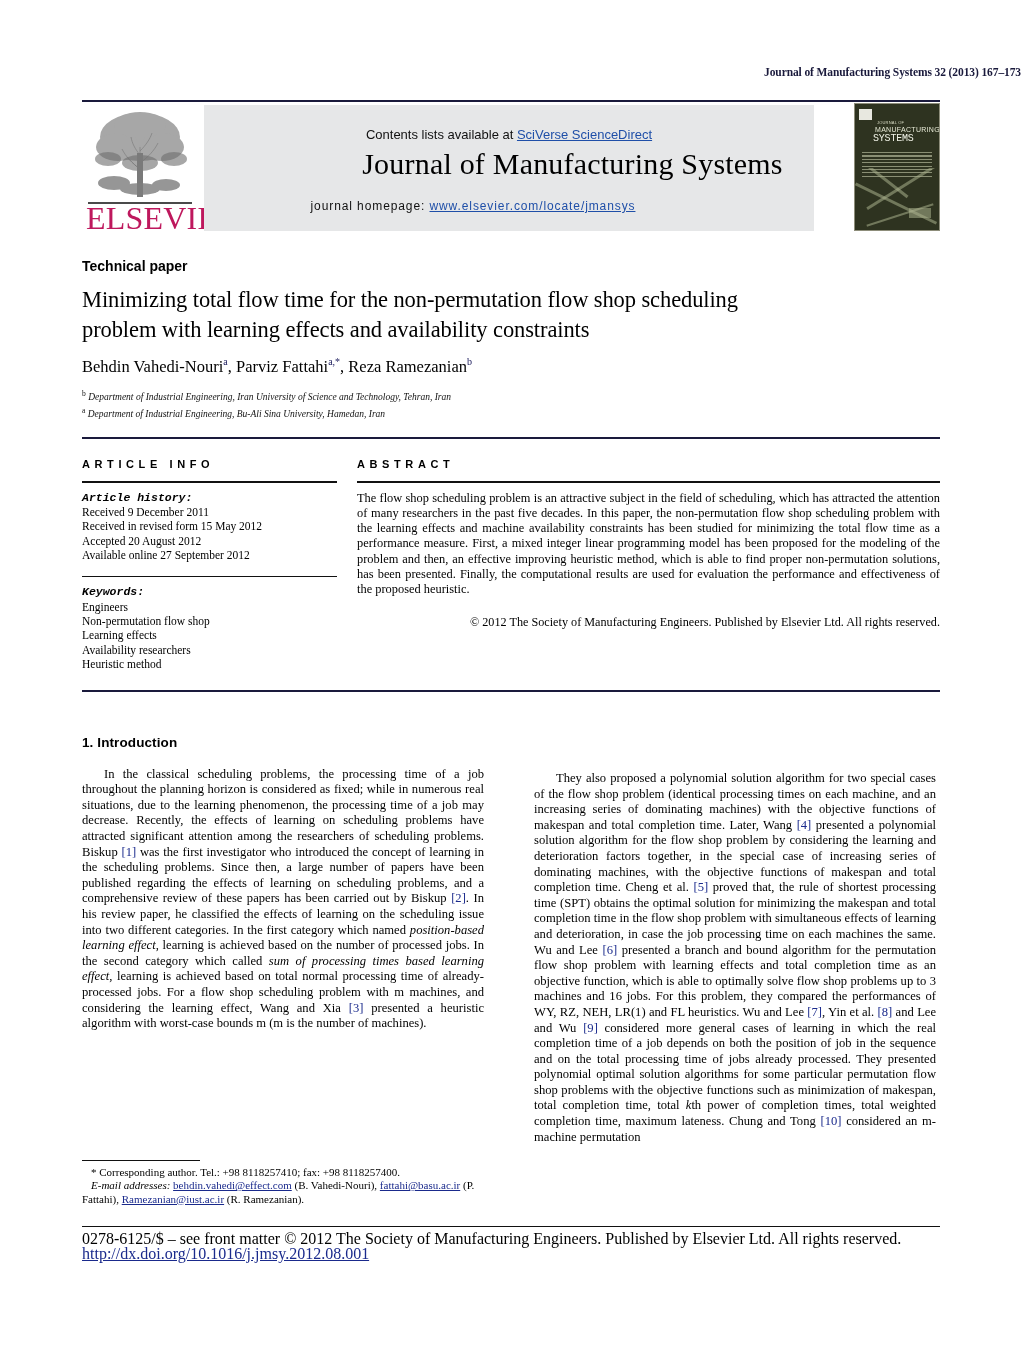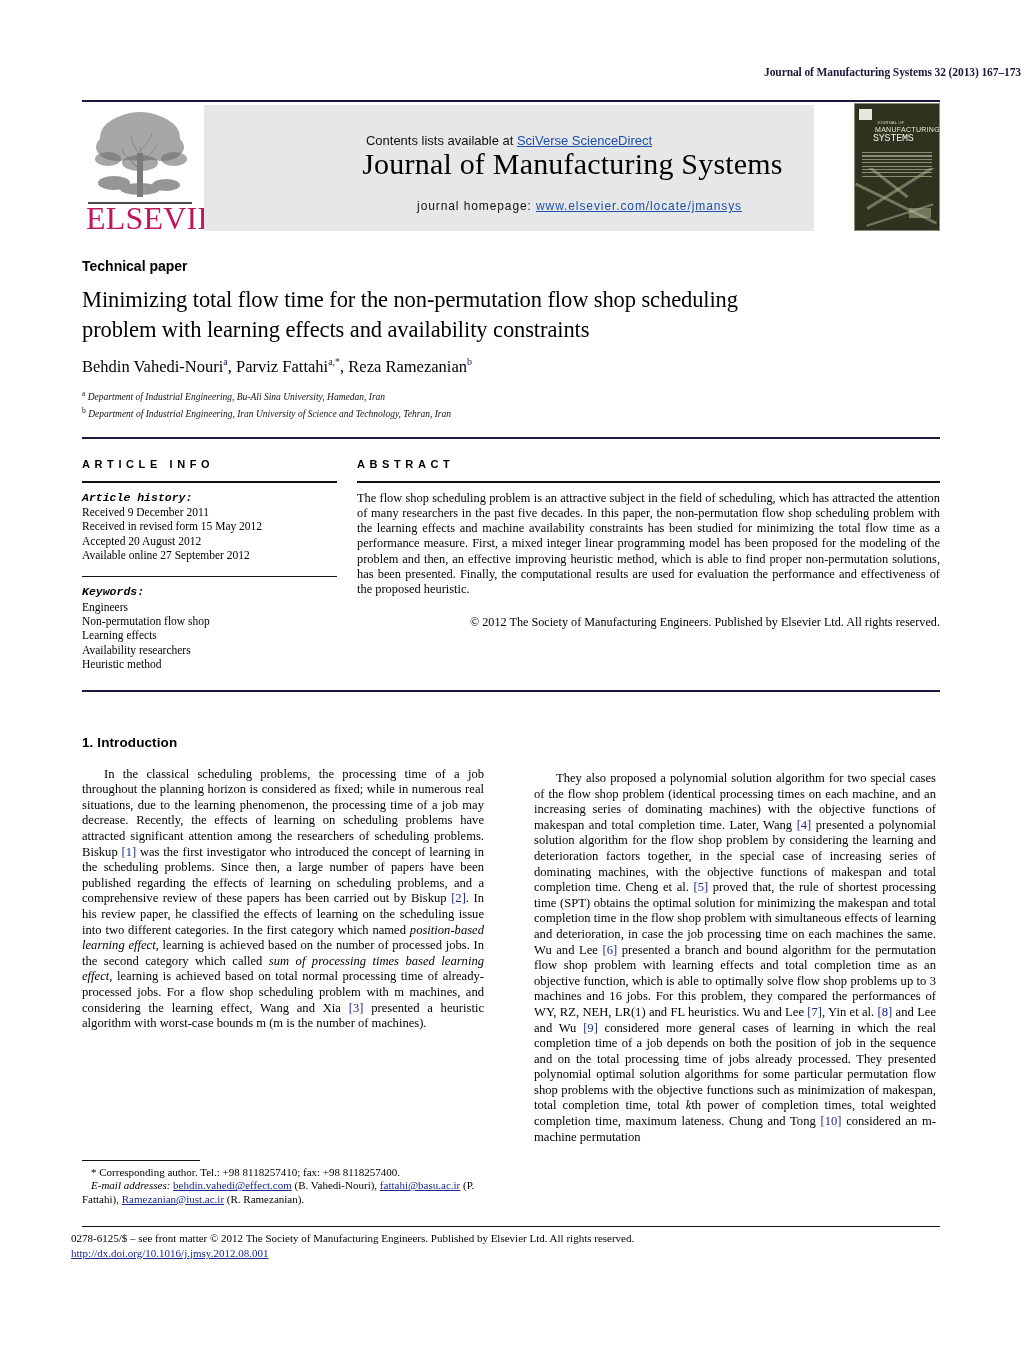--- a/index.html
+++ b/index.html
@@ -87,21 +87,21 @@
   .journal-band {
     position: absolute;
     top: 5px;
     left: 122px;
     width: 610px;
     height: 126px;
     background: #e6e7e8;
   }
   .contents-line {
     position: absolute;
-    top: 28px;
+    top: 22px;
     left: 0;
     width: 610px;
     text-align: center;
     font-family: "Liberation Sans", "DejaVu Sans", sans-serif;
     font-size: 13px;
     color: #111111;
   }
   .contents-line .sd-link {
     color: #1f4fa8;
   }
@@ -114,21 +114,21 @@
     font-family: "Liberation Serif", "DejaVu Serif", serif;
     font-size: 30px;
     color: #000000;
     letter-spacing: 0.2px;
   }
   .homepage-line {
     position: absolute;
     top: 94px;
     left: 0;
     width: 538px;
-    text-align: right;
+    text-align: center;
     font-family: "Liberation Sans", "DejaVu Sans", sans-serif;
     font-size: 12px;
     letter-spacing: 0.9px;
     color: #111111;
   }
   .homepage-line .hp-url { color: #1f4fa8; }
 
   .cover-thumb {
     position: absolute;
     top: 3px;
@@ -354,24 +354,24 @@
     position: absolute;
     top: 1226px;
     left: 82px;
     width: 858px;
     height: 1.4px;
     background: #111;
   }
   .copyright {
     position: absolute;
     top: 1231px;
-    left: 71px;
+    left: 82px;
     width: 858px;
     font-family: "Liberation Serif", "DejaVu Serif", serif;
-    font-size: 11px;
+    font-size: 16px;
     line-height: 15px;
     color: #000;
   }
   .doi { color: #1a2a8c; display: block; }
 </style>
 </head>
 <body>
 
 <div id="page">
 
@@ -439,22 +439,22 @@
         <span style="left:10px;top:46px;width:70px;height:2px;transform:rotate(-18deg);"></span>
         <span style="left:54px;top:40px;width:22px;height:10px;"></span>
       </div>
     </div>
   </div>
 
   <div class="art-type">Technical paper</div>
   <div class="art-title">Minimizing total flow time for the non-permutation flow shop scheduling problem with learning effects and availability constraints</div>
   <div class="art-authors">Behdin Vahedi-Nouri<sup>a</sup>, Parviz Fattahi<sup>a,*</sup>, Reza Ramezanian<sup>b</sup></div>
   <div class="affils">
+    <div><sup>b</sup> <span>Department of Industrial Engineering, Iran University of Science and Technology, Tehran, Iran</span></div>
     <div><sup>a</sup> <span>Department of Industrial Engineering, Bu-Ali Sina University, Hamedan, Iran</span></div>
-    <div><sup>b</sup> <span>Department of Industrial Engineering, Iran University of Science and Technology, Tehran, Iran</span></div>
   </div>
 
   <div class="rule-thick" style="top:437px;height:2px;"></div>
 
   <div class="col-info">
     <div class="sec-head">ARTICLE INFO</div>
     <div class="hr-thin"></div>
     <div class="info-block">
       <div class="lbl">Article history:</div>
       <div>Received 9 December 2011</div>

